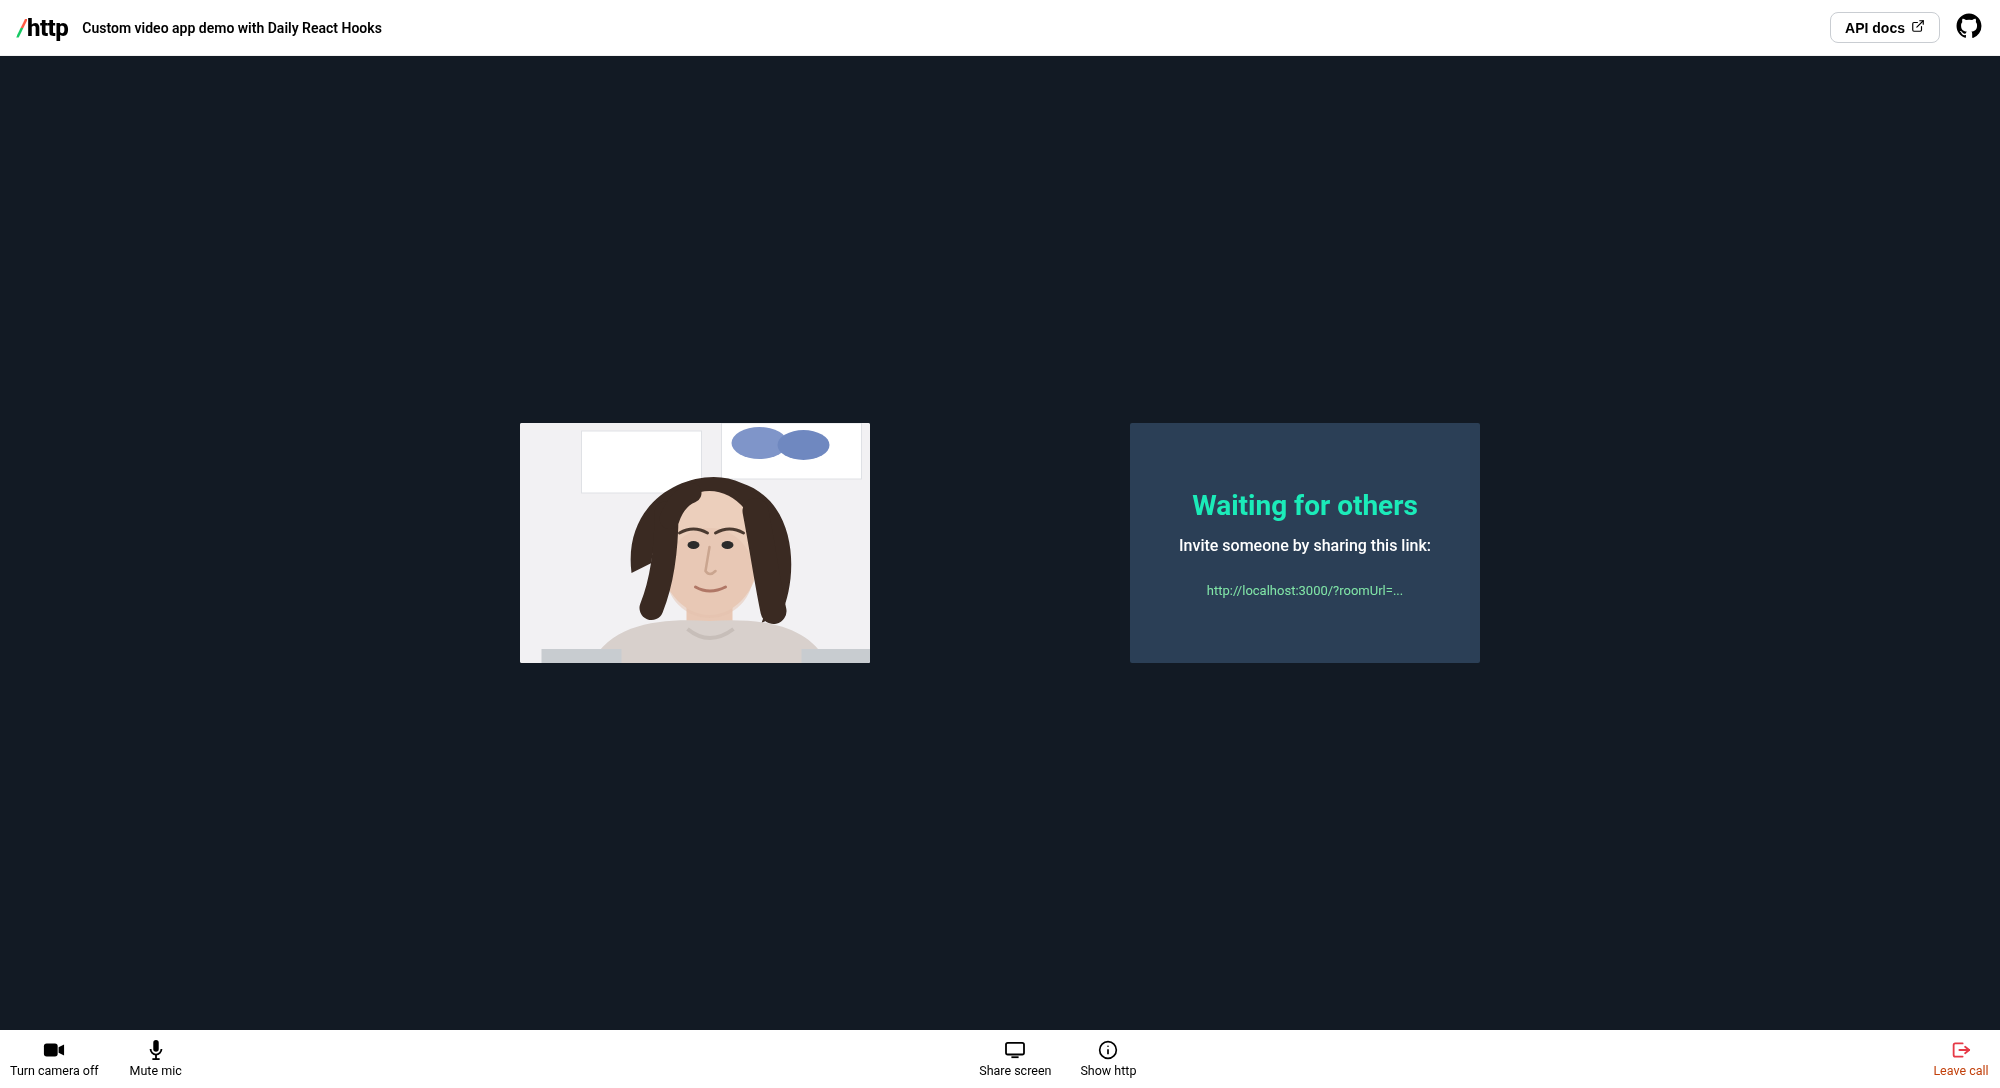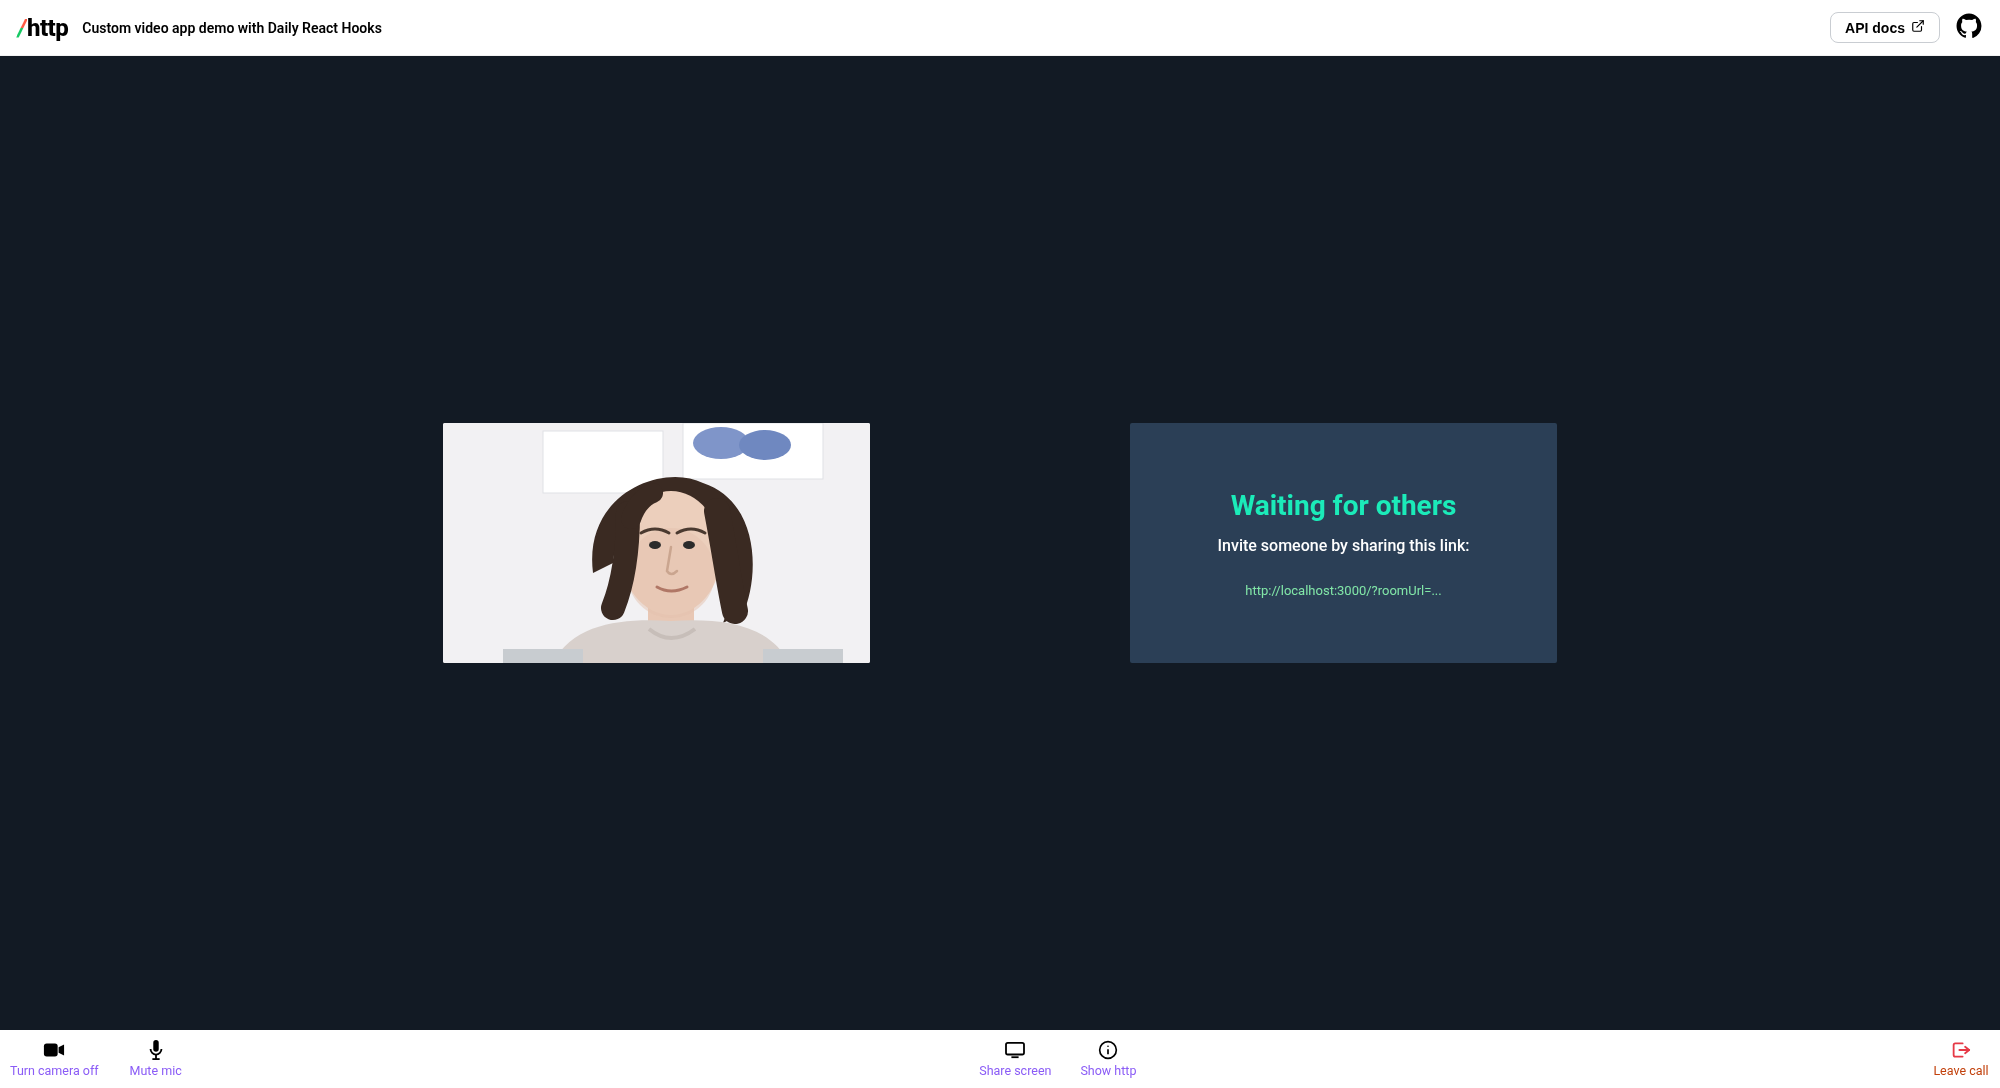--- a/index.html
+++ b/index.html
@@ -60,21 +60,21 @@
   .stage {
     flex: 1 1 auto;
     background: #121a24;
     display: flex;
     align-items: center;
     justify-content: center;
     gap: 260px;
     padding: 0 40px;
   }
   .tile {
-    width: 427px;
+    width: 350px;
     height: 240px;
     border-radius: 2px;
     overflow: hidden;
     position: relative;
   }
   .video-tile {
     background: #efeef0;
   }
   .video-tile svg { display:block; width:100%; height:100%; }
 
@@ -120,21 +120,21 @@
     display: flex;
     flex-direction: column;
     align-items: center;
     justify-content: center;
     gap: 3px;
     background: none;
     border: none;
     cursor: pointer;
     font-size: 12.5px;
     font-family: inherit;
-    color: #8b5cf6;
+    color: #000000;
     min-width: 58px;
   }
   .tray-button.leave { color: #c2410c; }
   .tray-button.leave svg { stroke: #e63946; }
   .tray-button .ico { height: 20px; display:flex; align-items:center; justify-content:center; }
 </style>
 </head>
 <body>
 
 <div class="app">

